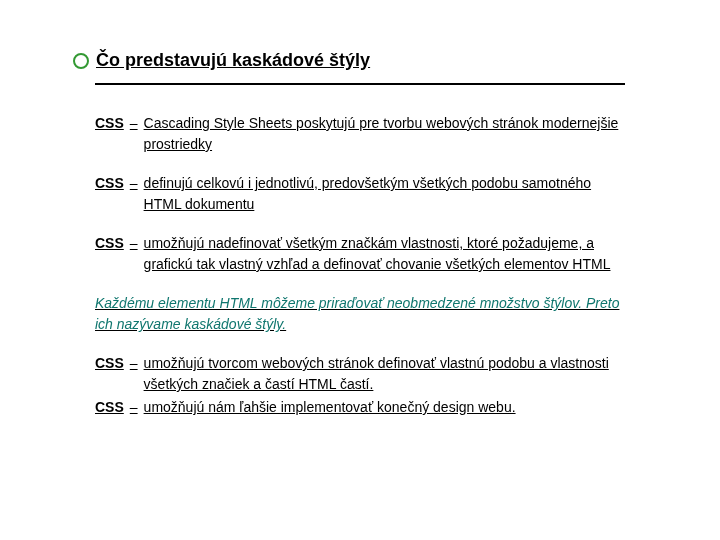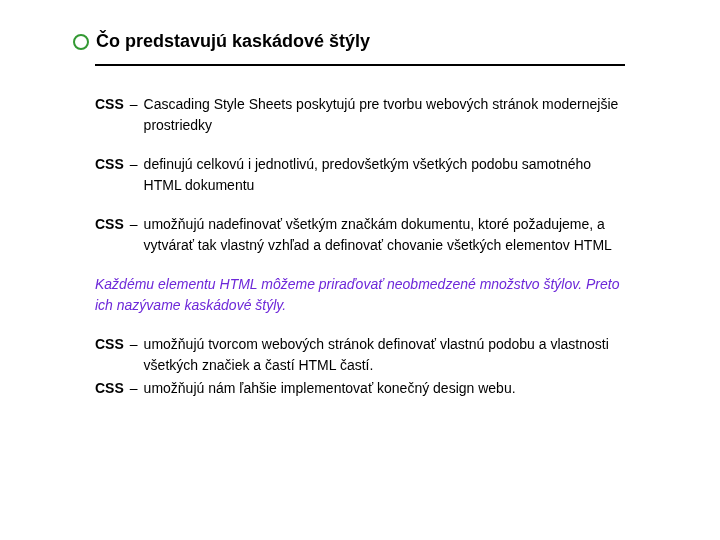--- a/index.html
+++ b/index.html
@@ -7,21 +7,22 @@
       padding: 0;
       width: 720px;
       height: 540px;
       background: #ffffff;
       font-family: Verdana, Geneva, sans-serif;
       font-size: 14px;
       color: #000000;
       position: relative;
     }
     .slide {
-      padding: 31px 95px 20px 95px;
+      padding: 50px 95px 20px 95px;
+      text-decoration: underline;
     }
     .title-row {
       display: flex;
       align-items: center;
       margin-bottom: 8px;
     }
     .bullet-circle {
       width: 12px;
       height: 12px;
       border: 2px solid #339933;
@@ -51,21 +52,21 @@
       margin-right: 6px;
     }
     .dash {
       margin-right: 6px;
     }
     .text {
       flex: 1;
     }
     .italic-block {
       font-style: italic;
-      color: #6d28d9;
+      color: #0f766e;
       margin-bottom: 18px;
       line-height: 1.5;
     }
     .tight .entry {
       margin-bottom: 2px;
     }
   </style>
 </head>
 <body>
 
@@ -84,21 +85,21 @@
 
   <div class="entry">
     <span class="label">CSS</span>
     <span class="dash">–</span>
     <span class="text">definujú celkovú i jednotlivú, predovšetkým všetkých podobu samotného HTML dokumentu</span>
   </div>
 
   <div class="entry">
     <span class="label">CSS</span>
     <span class="dash">–</span>
-    <span class="text">umožňujú nadefinovať všetkým značkám dokumentu, ktoré požadujeme, a vytvárať tak vlastný vzhľad a definovať chovanie všetkých elementov HTML</span>
+    <span class="text">umožňujú nadefinovať všetkým značkám vlastnosti, ktoré požadujeme, a grafickú tak vlastný vzhľad a definovať chovanie všetkých elementov HTML</span>
   </div>
 
   <div class="italic-block">Každému elementu HTML môžeme priraďovať neobmedzené množstvo štýlov. Preto ich nazývame kaskádové štýly.</div>
 
   <div class="tight">
     <div class="entry">
       <span class="label">CSS</span>
       <span class="dash">–</span>
       <span class="text">umožňujú tvorcom webových stránok definovať vlastnú podobu a vlastnosti všetkých značiek a častí HTML častí.</span>
     </div>

